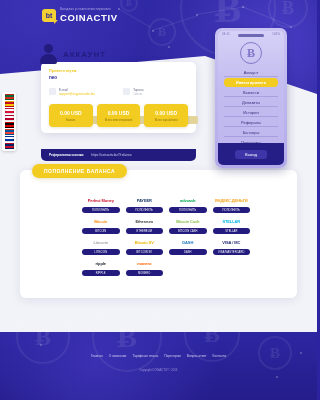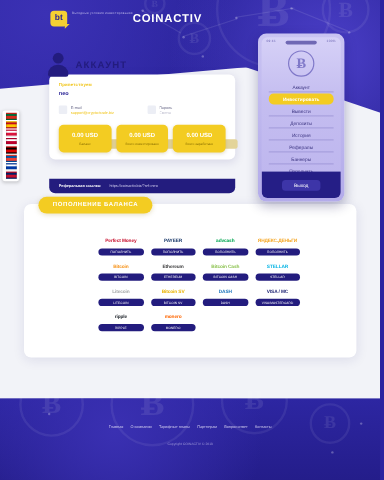--- a/index.html
+++ b/index.html
@@ -47,21 +47,21 @@
   .logo-wrap { position: absolute; left: 42px; top: 9px; display: flex; align-items: center; gap: 4px; }
   .logo-mark {
     width: 14px; height: 13px; border-radius: 3px; background: #f5d033;
     display: flex; align-items: center; justify-content: center;
     color: #2b2596; font-size: 7px; font-weight: bold; position: relative;
   }
   .logo-mark::after {
     content: ""; position: absolute; right: -2px; bottom: -2px;
     border-left: 4px solid #f5d033; border-bottom: 4px solid transparent;
   }
-  .logo-text-col { display: flex; flex-direction: row; line-height: 1; }
+  .logo-text-col { display: flex; flex-direction: column; line-height: 1; }
   .logo-tag { font-size: 2.6px; color: #b9b4e8; letter-spacing: .25px; margin-bottom: 1.5px; }
   .logo-name { font-size: 9.5px; font-weight: bold; color: #ffffff; letter-spacing: .6px; }
 
   
   .lang-rail {
     position: absolute; left: 2px; top: 92px; width: 14px;
     background: #ffffff; border-radius: 2px; padding: 2px 0;
     display: flex; flex-direction: column; align-items: center; gap: 1px;
     box-shadow: 0 1px 3px rgba(0,0,0,.18); z-index: 30;
   }

